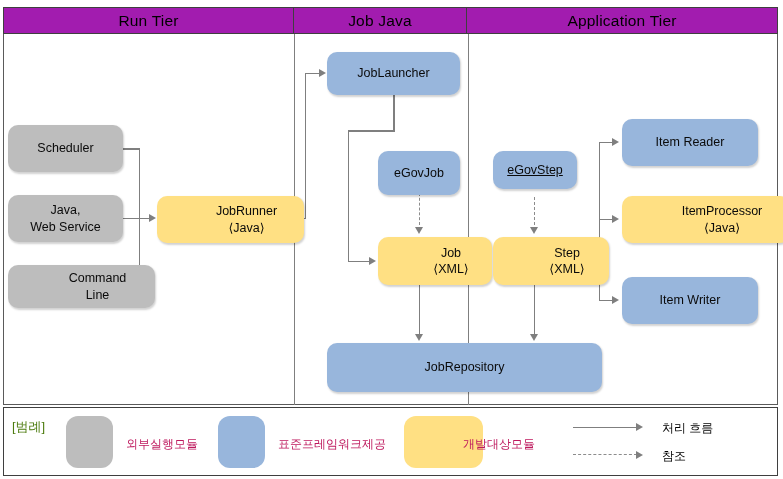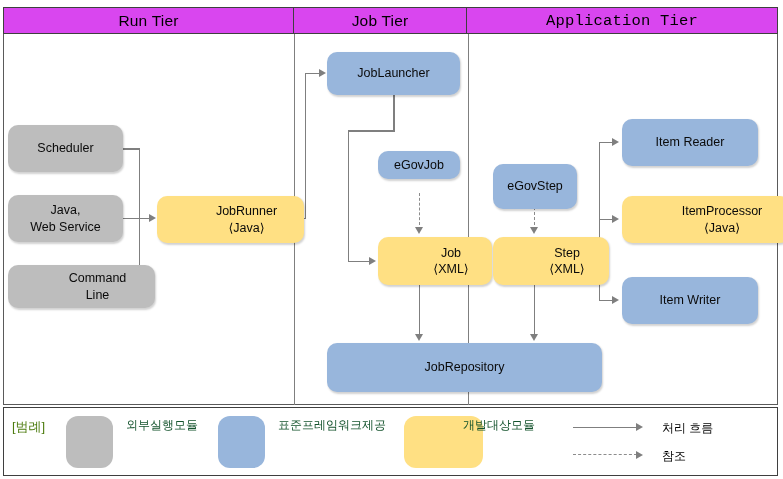--- a/index.html
+++ b/index.html
@@ -1,21 +1,21 @@
 <!DOCTYPE html>
 <html><head>
 <meta charset="utf-8">
 <style>
   html,body{margin:0;padding:0;background:#fff;}
   #page{position:relative;width:783px;height:479px;background:#fff;overflow:hidden;
         font-family:"Liberation Sans","DejaVu Sans",sans-serif;color:#111;}
 
   
   #tier-header{position:absolute;left:3px;top:7px;width:775px;height:27px;display:flex;z-index:4;}
-  .tier-cell{box-sizing:border-box;border:1.5px solid #3f3f3f;background:#d946ef;
+  .tier-cell{box-sizing:border-box;border:1.5px solid #3f3f3f;background:#a21caf;
              display:flex;align-items:center;justify-content:center;
              font-size:15.5px;letter-spacing:.2px;color:#000;}
   .tier-cell + .tier-cell{margin-left:-1.5px;}
 
   
   #main-area{position:absolute;left:3px;top:34px;width:775px;height:371px;box-sizing:border-box;
              border:1.5px solid #5a5a5a;border-top:none;background:#fff;z-index:0;}
   .tier-divider{position:absolute;width:1px;background:#7f7f7f;z-index:1;}
 
   
@@ -34,36 +34,36 @@
   .arr-r{position:absolute;width:0;height:0;border-top:4.5px solid transparent;
          border-bottom:4.5px solid transparent;border-left:7.5px solid #7f7f7f;z-index:2;}
   .arr-d{position:absolute;width:0;height:0;border-left:4.5px solid transparent;
          border-right:4.5px solid transparent;border-top:7.5px solid #7f7f7f;z-index:2;}
 
   
   #legend{position:absolute;left:3px;top:407px;width:775px;height:69px;box-sizing:border-box;
           border:1.5px solid #3f3f3f;background:#fff;z-index:4;}
   #legend .title{position:absolute;left:8px;top:10px;font-size:13px;color:#4d7c0f;}
   .swatch{position:absolute;top:8px;width:47px;height:52px;border-radius:12px;}
-  .legend-label{position:absolute;top:10px;font-size:12px;color:#14532d;line-height:14px;}
+  .legend-label{position:absolute;top:29px;font-size:12px;color:#be185d;line-height:14px;}
   .legend-arrow-label{position:absolute;font-size:12px;color:#000;}
 </style>
 </head>
 <body>
 
 <div id="page">
 
   <div id="tier-header">
     <div class="tier-cell" style="width:291px;">
       <span>Run Tier</span>
     </div>
     <div class="tier-cell" style="width:175px;">
-      <span>Job Tier</span>
+      <span>Job Java</span>
     </div>
-    <div class="tier-cell" style="flex:1;font-family:Liberation Mono, monospace;">
+    <div class="tier-cell" style="flex:1;">
       <span>Application Tier</span>
     </div>
   </div>
 
   <div id="main-area"></div>
   <div class="tier-divider" style="left:294px;top:34px;height:371px;"></div>
   <div class="tier-divider" style="left:468px;top:34px;height:371px;"></div>
 
   <div class="hline" style="left:123px;top:148px;width:17px;"></div>
   <div class="vline" style="left:138.5px;top:148px;height:141px;"></div>
@@ -101,24 +101,24 @@
   <div class="arr-d" style="left:530px;top:334px;"></div>
 
   <div class="box gray" style="left:8px;top:125px;width:115px;height:47px;">Scheduler</div>
   <div class="box gray" style="left:8px;top:195px;width:115px;height:47px;">Java,
 Web Service</div>
   <div class="box gray" style="left:8px;top:265px;width:115px;height:43px;padding-left:32px;">Command
 Line</div>
   <div class="box yellow" style="left:157px;top:196px;width:115px;height:47px;">JobRunner
 ⟨Java⟩</div>
   <div class="box blue" style="left:327px;top:52px;width:133px;height:43px;">JobLauncher</div>
-  <div class="box blue" style="left:378px;top:151px;width:82px;height:28px;">eGovJob</div>
+  <div class="box blue" style="left:378px;top:151px;width:82px;height:44px;">eGovJob</div>
   <div class="box yellow" style="left:378px;top:237px;width:82px;height:48px;">Job
 ⟨XML⟩</div>
-  <div class="box blue" style="left:493px;top:164px;width:84px;height:45px;">eGovStep</div>
+  <div class="box blue" style="left:493px;top:151px;width:84px;height:38px;text-decoration:underline;">eGovStep</div>
   <div class="box yellow" style="left:493px;top:237px;width:84px;height:48px;">Step
 ⟨XML⟩</div>
   <div class="box blue" style="left:622px;top:119px;width:136px;height:47px;">Item Reader</div>
   <div class="box yellow" style="left:622px;top:196px;width:136px;height:47px;">ItemProcessor
 ⟨Java⟩</div>
   <div class="box blue" style="left:622px;top:277px;width:136px;height:47px;">Item Writer</div>
   <div class="box blue" style="left:327px;top:343px;width:275px;height:49px;">JobRepository</div>
 
   <div id="legend">
     <span class="title">[범례]</span>

